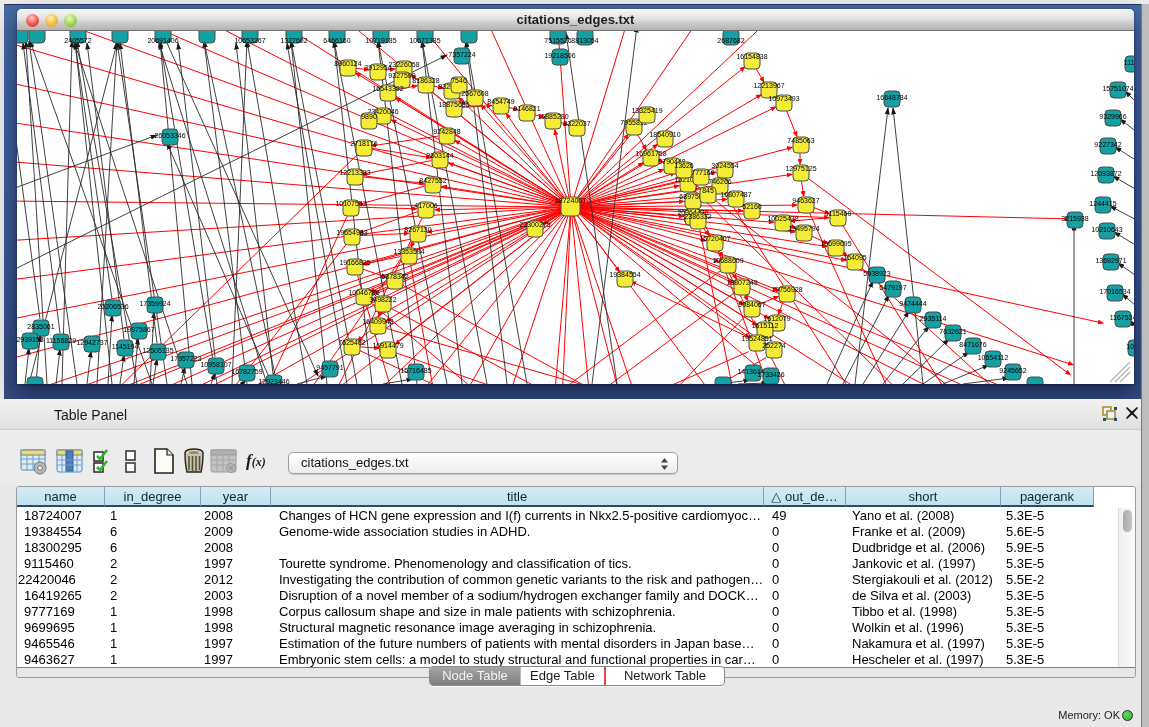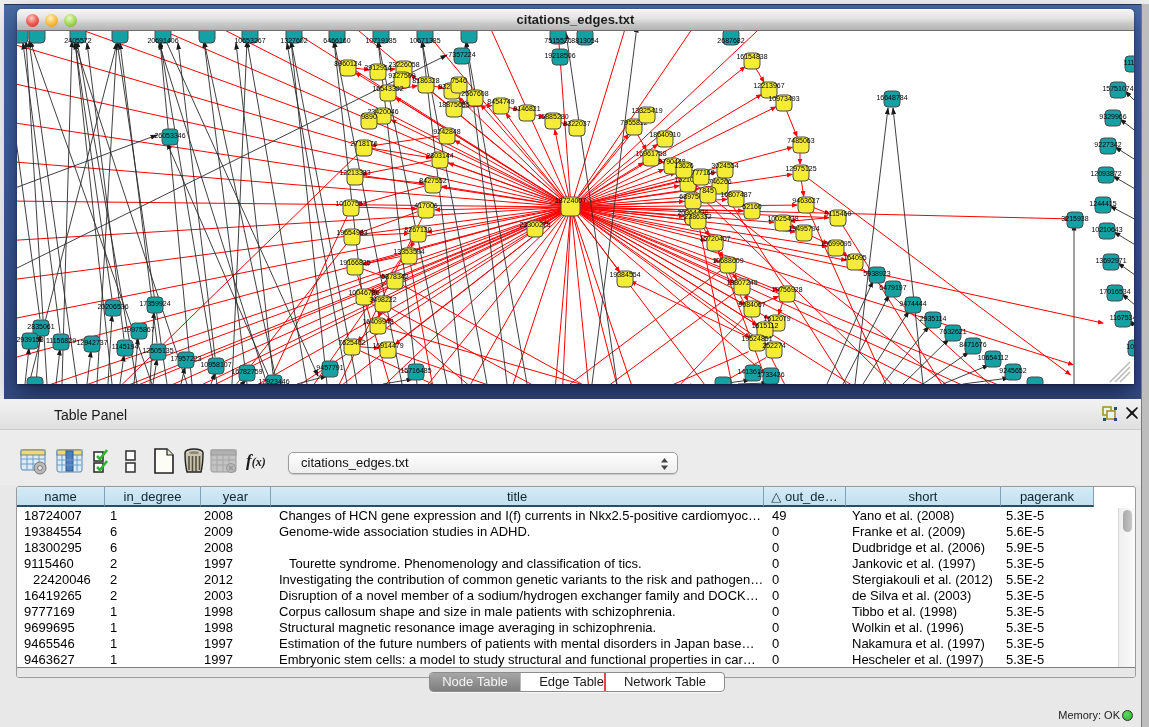--- a/index.html
+++ b/index.html
@@ -15,21 +15,21 @@
 #phead span { position:absolute; left:10px; top:8px; font-size:14px; color:#1a1a1a;margin-left:44px; }
 #toolbar { left:0; top:31px; width:1141px; height:55px; background:#ececec; }
 #combo { left:288px; top:53px; width:390px; height:22px; background:linear-gradient(180deg,#ffffff,#ededed); border:1px solid #9d9d9d; border-radius:5px; box-shadow:0 1px 1px rgba(0,0,0,.15); font-size:13px; color:#111; line-height:20px; padding-left:12px; }
 #tblwrap { left:16px; top:87px; width:1120px; height:192px; background:#fff; border:1px solid #9b9b9b; border-radius:3px; overflow:hidden; }
 #tfoot { left:0; top:180px; width:1118px; height:12px; background:#e7e7e7; border-top:1px solid #7f7f7f; }
 .hc { position:absolute; top:0; height:20px; background:linear-gradient(180deg,#d5ebf6,#c2e0ef); border-right:1px solid #7ea3b8; border-bottom:2px solid #274e62; font-size:13px; color:#0d2531; text-align:center; line-height:19px; }
 .row { position:absolute; left:0; width:1100px; height:16px; font-size:13px; color:#000; }
 .c { position:absolute; top:0; height:16px; line-height:16px; white-space:nowrap; overflow:hidden; }
 #vscroll { left:1101px; top:21px; width:17px; height:159px; background:linear-gradient(90deg,#efefef,#fbfbfb); border-left:1px solid #d9d9d9; }
 #thumb { left:3.5px; top:2px; width:9px; height:22px; border-radius:5px; background:linear-gradient(90deg,#a9a9a9,#c6c6c6); }
-#tabs { left:429px; top:273px; width:296px; height:20px; border:1px solid #8b8b8b; border-radius:4px; background:#fff; box-shadow:0 1px 0 rgba(255,255,255,.7); font-size:13px; }
+#tabs { left:429px; top:267px; width:296px; height:20px; border:1px solid #8b8b8b; border-radius:4px; background:#fff; box-shadow:0 1px 0 rgba(255,255,255,.7); font-size:13px; }
 .seg { position:absolute; top:0; height:18px; line-height:18px; text-align:center; color:#1b1b1b; }
 #memory { left:1020px; top:310px; width:100px; font-size:11px; color:#222; text-align:right; }
 #gdot { left:1122px; top:311px; width:11px; height:11px; border-radius:50%; background:radial-gradient(circle at 38% 32%,#5cdb5c,#2db32d); border:1px solid #2a2a2a; }
 </style></head><body>
 <div id="blue" class="abs"></div>
 <div id="win" class="abs">
   <div id="titlebar" class="abs">
       <div id="title">citations_edges.txt</div>
     <div class="light abs" style="left:9px;background:radial-gradient(circle at 42% 32%, #ffd0cb, #ef5c52 50%, #d93a30 78%, #7e211b);"></div>
     <div class="light abs" style="left:28px;background:radial-gradient(circle at 42% 32%, #fff0c6, #f6bf44 50%, #e9a31f 78%, #8a5c10);"></div>
@@ -672,27 +672,27 @@
         <div class="c" style="left:93px;width:94px">6</div>
         <div class="c" style="left:187px;width:66px">2008</div>
         <div class="c" style="left:755px;width:73px">0</div>
         <div class="c" style="left:835px;width:148px">Dudbridge et al. (2006)</div>
         <div class="c" style="left:989px;width:88px">5.9E-5</div>
       </div>
     <div class="row" style="top:69px">
         <div class="c" style="left:7px;width:80px">9115460</div>
         <div class="c" style="left:93px;width:94px">2</div>
         <div class="c" style="left:187px;width:66px">1997</div>
-        <div class="c" style="left:272px;width:488px">Tourette syndrome. Phenomenology and classification of tics.</div>
+        <div class="c" style="left:262px;width:488px">Tourette syndrome. Phenomenology and classification of tics.</div>
         <div class="c" style="left:755px;width:73px">0</div>
         <div class="c" style="left:835px;width:148px">Jankovic et al. (1997)</div>
         <div class="c" style="left:989px;width:88px">5.3E-5</div>
       </div>
     <div class="row" style="top:85px">
-        <div class="c" style="left:16px;width:80px">22420046</div>
+        <div class="c" style="left:1px;width:80px">22420046</div>
         <div class="c" style="left:93px;width:94px">2</div>
         <div class="c" style="left:187px;width:66px">2012</div>
         <div class="c" style="left:262px;width:488px">Investigating the contribution of common genetic variants to the risk and pathogen…</div>
         <div class="c" style="left:755px;width:73px">0</div>
         <div class="c" style="left:835px;width:148px">Stergiakouli et al. (2012)</div>
         <div class="c" style="left:989px;width:88px">5.5E-2</div>
       </div>
     <div class="row" style="top:101px">
         <div class="c" style="left:7px;width:80px">16419265</div>
         <div class="c" style="left:93px;width:94px">2</div>
@@ -738,18 +738,18 @@
         <div class="c" style="left:835px;width:148px">Hescheler et al. (1997)</div>
         <div class="c" style="left:989px;width:88px">5.3E-5</div>
       </div>
     <div id="vscroll" class="abs">
         <div id="thumb" class="abs"></div>
       </div>
     <div id="tfoot" class="abs"></div>
   </div>
   <div id="tabs" class="abs">
     <div class="seg" style="left:0;width:90px;background:linear-gradient(180deg,#a6a6a6,#7e7e7e);color:#f5f5f5;border-radius:3px 0 0 3px;">Node Table</div>
-    <div class="seg" style="left:90px;width:84px;border-left:1px solid #bbb;text-align:right;">Edge Table</div>
+    <div class="seg" style="left:90px;width:84px;border-left:1px solid #bbb;">Edge Table</div>
     <div class="seg" style="left:174px;width:120px;border-left:2px solid #ef4444;">Network Table</div>
   </div>
   <div id="memory" class="abs">Memory: OK</div>
   <div id="gdot" class="abs"></div>
 </div>
 <div id="rstrip" class="abs"></div>
 </body></html>

